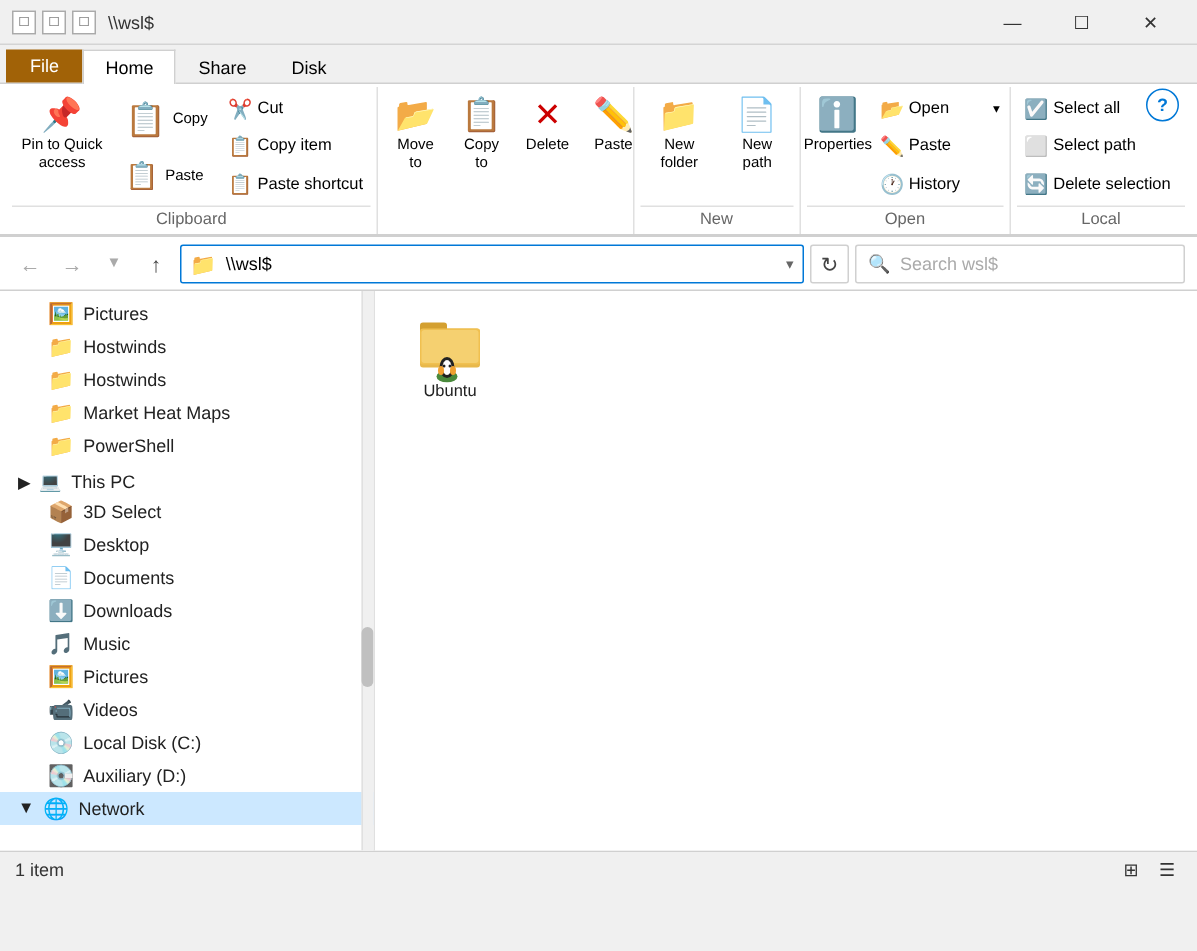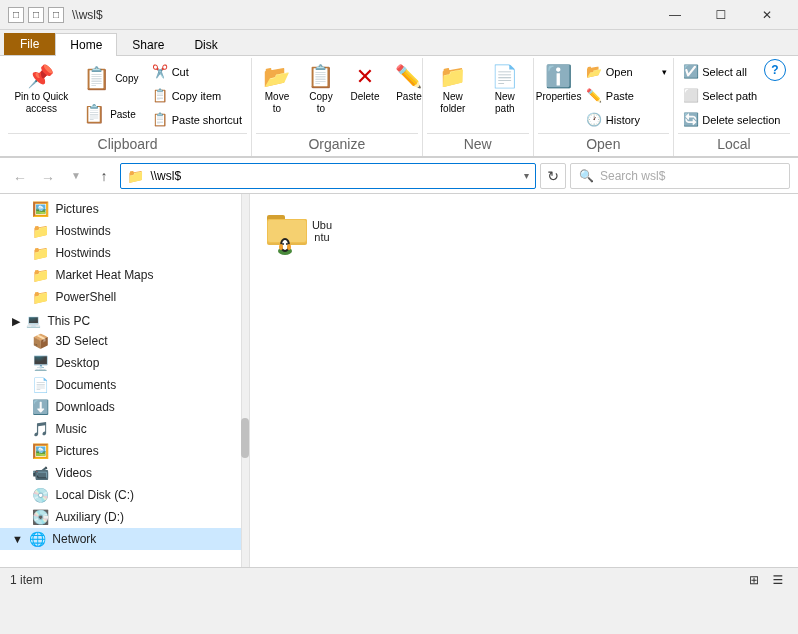--- a/index.html
+++ b/index.html
@@ -160,21 +160,21 @@
       flex: 1;
       background: #fff;
       padding: 10px;
       display: flex;
       flex-wrap: wrap;
       align-content: flex-start;
       gap: 8px;
     }
     .file-item {
       display: flex;
-      flex-direction: row;
+      flex-direction: column;
       align-items: center;
       width: 80px;
       padding: 6px;
       cursor: pointer;
       border: 1px solid transparent;
       border-radius: 2px;
       gap: 4px;
     }
     .file-item-label { font-size: 11px; text-align: center; color: #222; word-break: break-word; }
 
@@ -221,21 +221,21 @@
     }
     .rg:last-child { border-right: none; }
     .rg-content {
       display: flex;
       flex-direction: row;
       align-items: flex-start;
       flex: 1;
       gap: 2px;
     }
     .rg-label {
-      font-size: 14px;
+      font-size: 11px;
       color: #666;
       text-align: center;
       padding: 2px 0;
       border-top: 1px solid #e0e0e0;
       margin-top: 2px;
     }
     .rb-lg {
       display: flex;
       flex-direction: column;
       align-items: center;
@@ -364,21 +364,20 @@
         </div>
         <div class="rb-lg">
           <div class="ic" style="color:#c00;">✕</div>
           <div class="lb">Delete</div>
         </div>
         <div class="rb-lg">
           <div class="ic">✏️</div>
           <div class="lb">Paste</div>
         </div>
       </div>
-      <div class="rg-label">Organize</div>
     </div>
 
     <div class="rg" style="min-width:90px;">
       <div class="rg-content">
         <div class="rb-lg">
           <div class="ic">📁</div>
           <div class="lb">New
 folder</div>
         </div>
         <div class="rb-lg">

